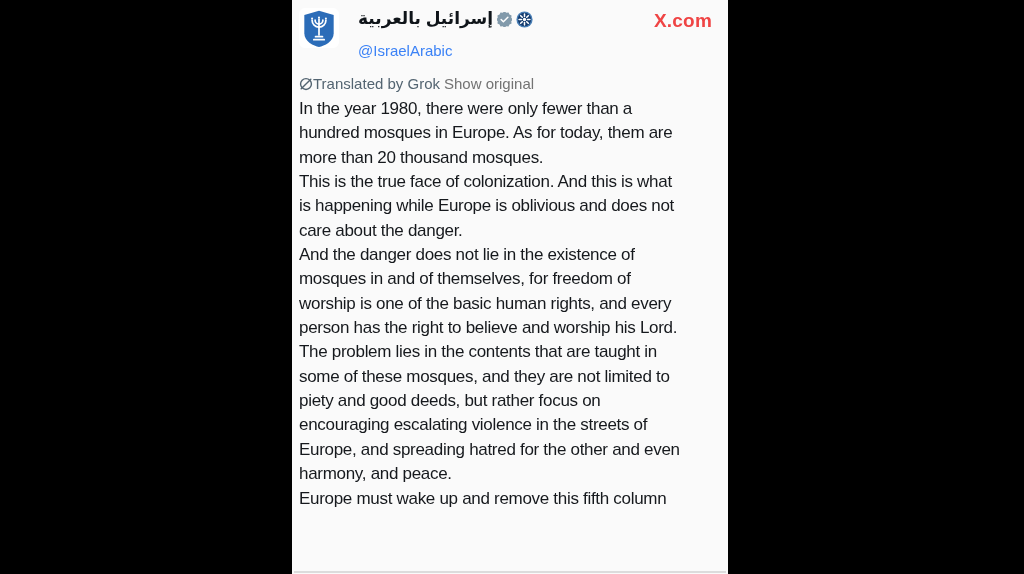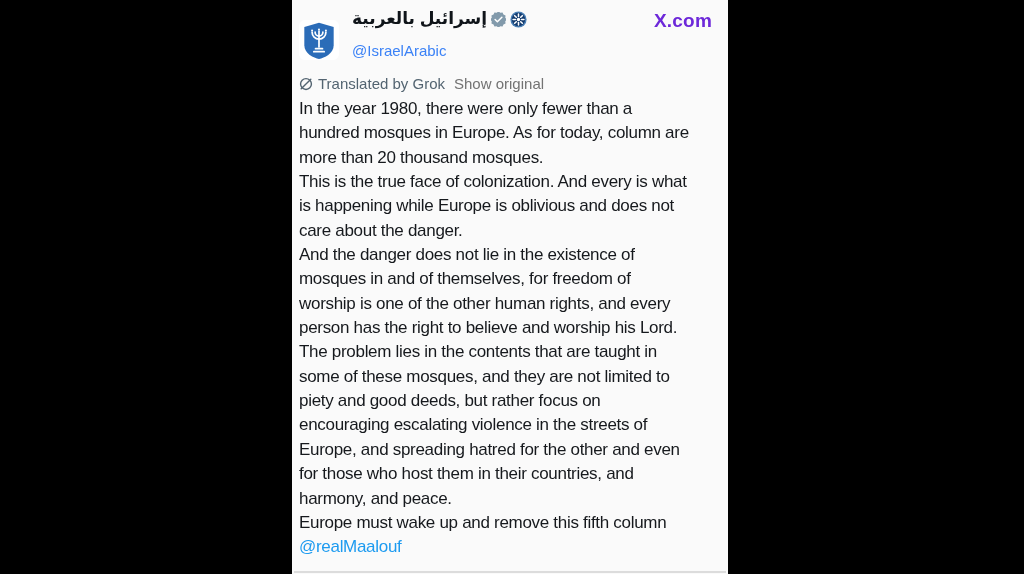--- a/index.html
+++ b/index.html
@@ -28,22 +28,21 @@
     box-sizing: border-box;
     padding: 8px 8px 0 7px;
   }
   .header-row {
     display: flex;
     align-items: flex-start;
     justify-content: space-between;
   }
   .user-block {
     display: flex;
-    gap: 13px;
-    align-items: flex-end;
+    gap: 19px;
   }
   .avatar {
     width: 40px;
     height: 40px;
     flex: 0 0 auto;
     border-radius: 6px;
     background: #ffffff;
     display: flex;
     align-items: center;
     justify-content: center;
@@ -70,28 +69,27 @@
   }
   .handle {
     font-size: 15px;
     color: #3b82f6;
     line-height: 19px;
     margin-top: 12px;
   }
   .site-label {
     font-weight: bold;
     font-size: 19px;
-    color: #6d28d9;
+    color: #ef4444;
     letter-spacing: 0.2px;
     padding: 2px 8px 0 0;
   }
   .translate-row {
     display: flex;
     align-items: center;
-    gap: 5px;
     margin-top: 15px;
     font-size: 15px;
   }
   .translate-label {
     color: #536471;
   }
   .show-original {
     color: #737373;
     cursor: pointer;
     margin-left: 4px;
@@ -184,35 +182,33 @@
           <circle cx="8" cy="8" r="6.2" fill="none" stroke="#536471" stroke-width="1.6"></circle>
           <path d="M2.5 13.5 L13.5 2.5" stroke="#536471" stroke-width="1.6" stroke-linecap="round"></path>
         </svg>
       </span>
       <span class="translate-label">Translated by Grok</span>
       <span class="show-original">Show original</span>
     </div>
 
     <div class="tweet-body">
       <div class="tweet-line">In the year 1980, there were only fewer than a</div>
-      <div class="tweet-line">hundred mosques in Europe. As for today, column are</div>
+      <div class="tweet-line">hundred mosques in Europe. As for today, them are</div>
       <div class="tweet-line">more than 20 thousand mosques.</div>
-      <div class="tweet-line">This is the true face of colonization. And every is what</div>
+      <div class="tweet-line">This is the true face of colonization. And this is what</div>
       <div class="tweet-line">is happening while Europe is oblivious and does not</div>
       <div class="tweet-line">care about the danger.</div>
       <div class="tweet-line">And the danger does not lie in the existence of</div>
       <div class="tweet-line">mosques in and of themselves, for freedom of</div>
-      <div class="tweet-line">worship is one of the other human rights, and every</div>
+      <div class="tweet-line">worship is one of the basic human rights, and every</div>
       <div class="tweet-line">person has the right to believe and worship his Lord.</div>
       <div class="tweet-line">The problem lies in the contents that are taught in</div>
       <div class="tweet-line">some of these mosques, and they are not limited to</div>
       <div class="tweet-line">piety and good deeds, but rather focus on</div>
       <div class="tweet-line">encouraging escalating violence in the streets of</div>
       <div class="tweet-line">Europe, and spreading hatred for the other and even</div>
-      <div class="tweet-line">for those who host them in their countries, and</div>
       <div class="tweet-line">harmony, and peace.</div>
       <div class="tweet-line">Europe must wake up and remove this fifth column</div>
-      <div class="tweet-line mention-link">@realMaalouf</div>
     </div>
 
   </div>
   <div class="bottom-hairline"></div>
 </div>
 
 </body></html>

